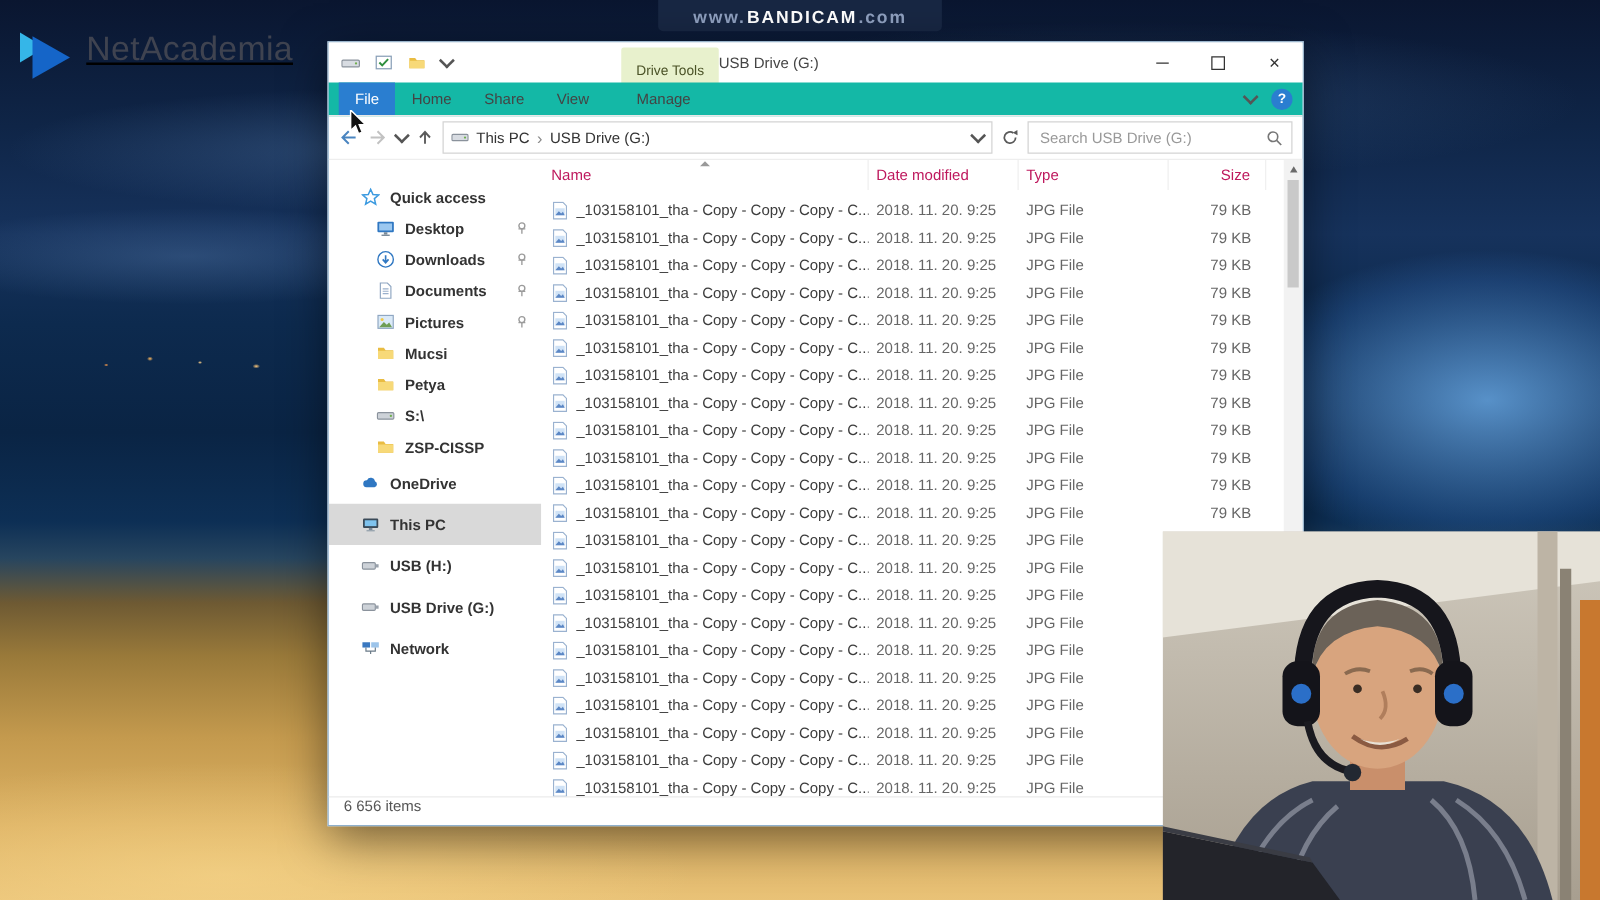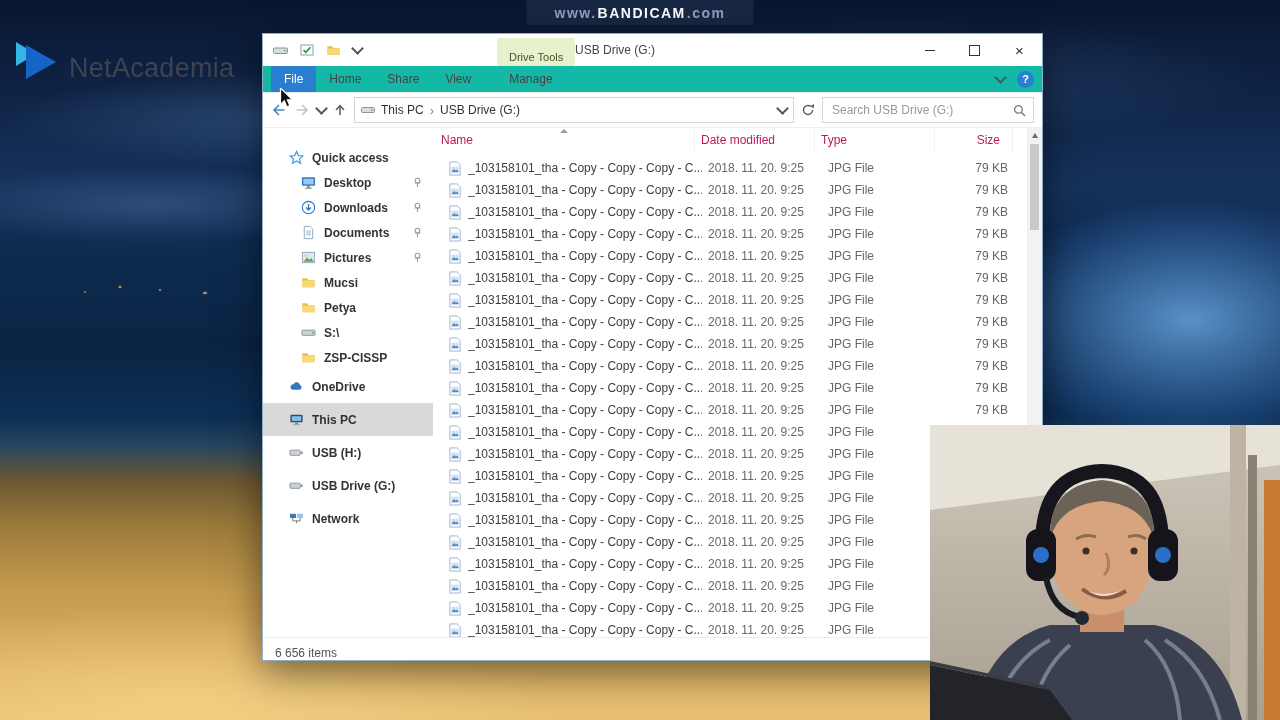--- a/index.html
+++ b/index.html
@@ -22,21 +22,21 @@
       linear-gradient(180deg,#0a1630 0%,#0f2547 14%,#16325c 26%,#0d2a4e 36%,#0a2444 48%,#0d2f55 58%,#27455f 62%,#6e5a33 67%,#9a7a3a 73%,#c49a4e 82%,#ddb264 92%,#e9c277 100%);}
 
   
   .bandicam{position:absolute;top:0;left:50%;transform:translateX(-50%);height:25px;padding:0 28px;
     background:#182743;border-radius:0 0 4px 4px;display:flex;align-items:center;z-index:6;
     font-weight:bold;font-size:14px;letter-spacing:1.5px;}
   .bandicam .dim{color:#8fa0bf;}
   .bandicam .brand{color:#ffffff;margin:0 1px;}
 
   
-  .netacademia{position:absolute;left:14px;top:40px;display:flex;align-items:flex-end;gap:9px;z-index:5;}
+  .netacademia{position:absolute;left:14px;top:24px;display:flex;align-items:flex-start;gap:9px;z-index:5;text-decoration:underline;}
   .netacademia .brand{font-size:27px;color:#3f4350;font-weight:500;letter-spacing:.3px;}
 
   
   .explorer{position:absolute;left:262px;top:33px;width:779px;height:626px;background:#fff;
     border:1px solid #8fb0cc;box-shadow:0 10px 36px rgba(0,0,0,.5);z-index:10;display:flex;
     flex-direction:column;font-size:12px;color:#333;}
 
   .titlebar{flex:0 0 32px;position:relative;background:#fff;}
   .qat{position:absolute;left:10px;top:0;height:100%;display:flex;align-items:center;gap:12px;}
   .drive-tools{position:absolute;left:234px;top:4px;height:38px;padding:0 12px;background:#e8f1cd;
@@ -83,36 +83,36 @@
   .filearea{flex:1;display:flex;flex-direction:column;min-width:0;position:relative;}
   .hdr{flex:0 0 24px;display:flex;color:#be185d;position:relative;}
   .hdr .col{display:flex;align-items:center;border-right:1px solid #f0f0f0;box-sizing:border-box;}
   .col0{width:262px;flex:0 0 262px;padding-left:8px;box-sizing:border-box;}
   .col1{width:120px;flex:0 0 120px;padding-left:6px;box-sizing:border-box;}
   .col2{width:120px;flex:0 0 120px;padding-left:6px;box-sizing:border-box;}
   .col3{width:78px;flex:0 0 78px;justify-content:flex-end;padding-right:12px;box-sizing:border-box;}
   .sort-caret{position:absolute;left:127px;top:1px;width:0;height:0;border-left:4px solid transparent;
     border-right:4px solid transparent;border-bottom:4px solid #9a9a9a;}
   .rows{flex:1;overflow:hidden;padding-top:5px;}
-  .frow{height:22px;display:flex;align-items:center;justify-content:center;}
+  .frow{height:22px;display:flex;align-items:center;}
   .frow .col1,.frow .col2,.frow .col3{color:#666;display:flex;align-items:center;}
   .name{display:flex;align-items:center;gap:6px;overflow:hidden;white-space:nowrap;color:#3d3d3d;}
   .fico{flex:0 0 auto;display:flex;}
   .ftext{overflow:hidden;white-space:nowrap;}
 
   .scroll{flex:0 0 15px;background:#f2f2f2;display:flex;flex-direction:column;align-items:center;}
   .sc-arrow{height:14px;width:100%;display:flex;align-items:center;justify-content:center;}
   .tri-up{width:0;height:0;border-left:3.5px solid transparent;border-right:3.5px solid transparent;
     border-bottom:5px solid #6a6a6a;}
   .tri-down{width:0;height:0;border-left:3.5px solid transparent;border-right:3.5px solid transparent;
     border-top:5px solid #6a6a6a;}
   .track{flex:1;width:100%;display:flex;justify-content:center;}
   .thumb{width:9px;height:86px;background:#c9c9c9;margin-top:2px;}
 
-  .statusbar{flex:0 0 22px;border-top:1px solid #ececec;display:flex;align-items:flex-end;
+  .statusbar{flex:0 0 22px;border-top:1px solid #ececec;display:flex;align-items:flex-start;
     padding-left:12px;color:#555;}
 
   
   .webcam{position:absolute;left:930px;top:425px;width:350px;height:295px;z-index:40;overflow:hidden;}
 
   
   .cursor{position:absolute;left:279px;top:88px;z-index:60;}
 </style>
 </head>
 <body>

